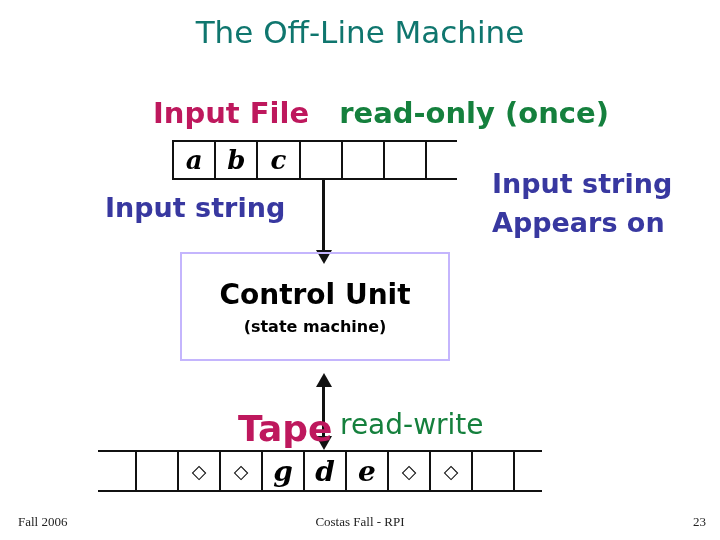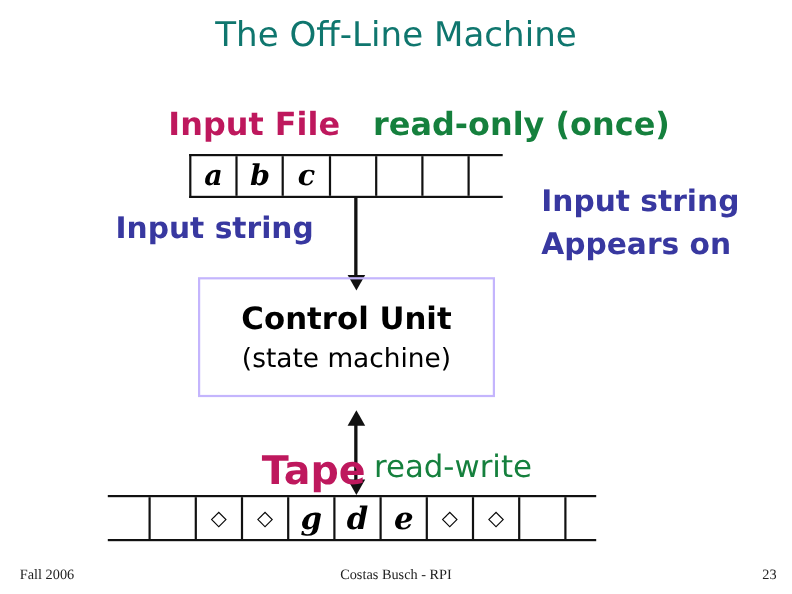--- a/index.html
+++ b/index.html
@@ -91,21 +91,21 @@
     width: 270px; height: 109px;
     box-sizing: border-box;
     border: 2px solid #c4b5fd;
     display: flex;
     flex-direction: column;
     align-items: center;
     justify-content: center;
     gap: 6px;
   }
   .cu-title { font-size: 28px; font-weight: bold; }
-  .cu-sub   { font-size: 24px; font-weight: normal; }
+  .cu-sub   { font-size: 16px; font-weight: bold; }
 
   .tape-label  { left: 238px; top: 408px; font-size: 36px; font-weight: bold; }
   .rw-label    { left: 340px; top: 408px; font-size: 28px; font-weight: normal; }
 
   
   .arrow-line { position: absolute; width: 3px; background: #111; }
   .arrow-head {
     position: absolute; width: 0; height: 0;
     border-left: 8px solid transparent;
     border-right: 8px solid transparent;
@@ -178,16 +178,16 @@
     <div class="cell sym-letter">g</div>
     <div class="cell sym-letter">d</div>
     <div class="cell sym-letter">e</div>
     <div class="cell sym-diamond">◇</div>
     <div class="cell sym-diamond">◇</div>
     <div class="cell"></div>
     <div class="cell last"></div>
   </div>
 
   <div class="abs footer footer-left">Fall 2006</div>
-  <div class="abs footer footer-center">Costas Busch - RPI</div>
+  <div class="abs footer footer-center">Costas Fall - RPI</div>
   <div class="abs footer footer-right">23</div>
 
 </div>
 
 </body></html>

